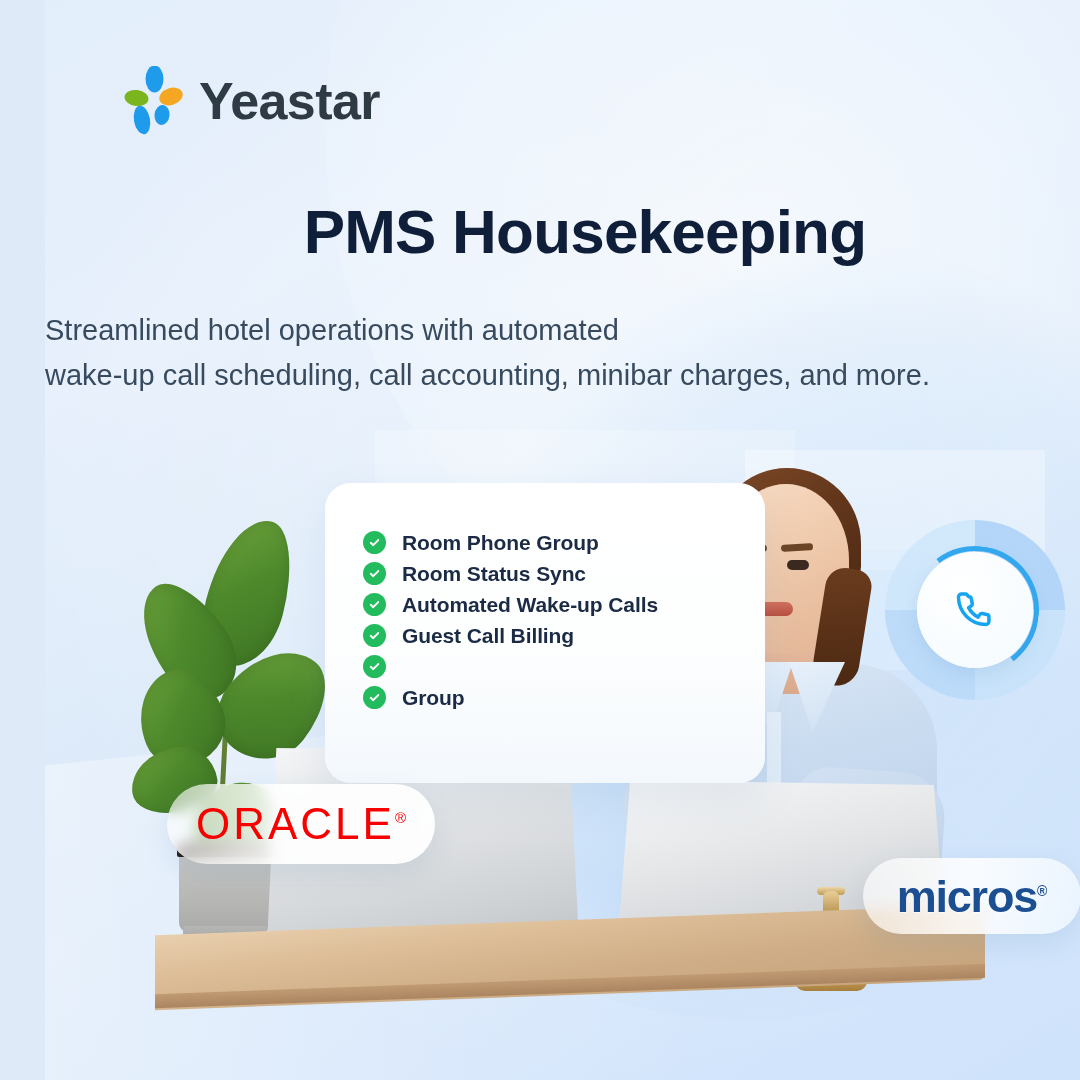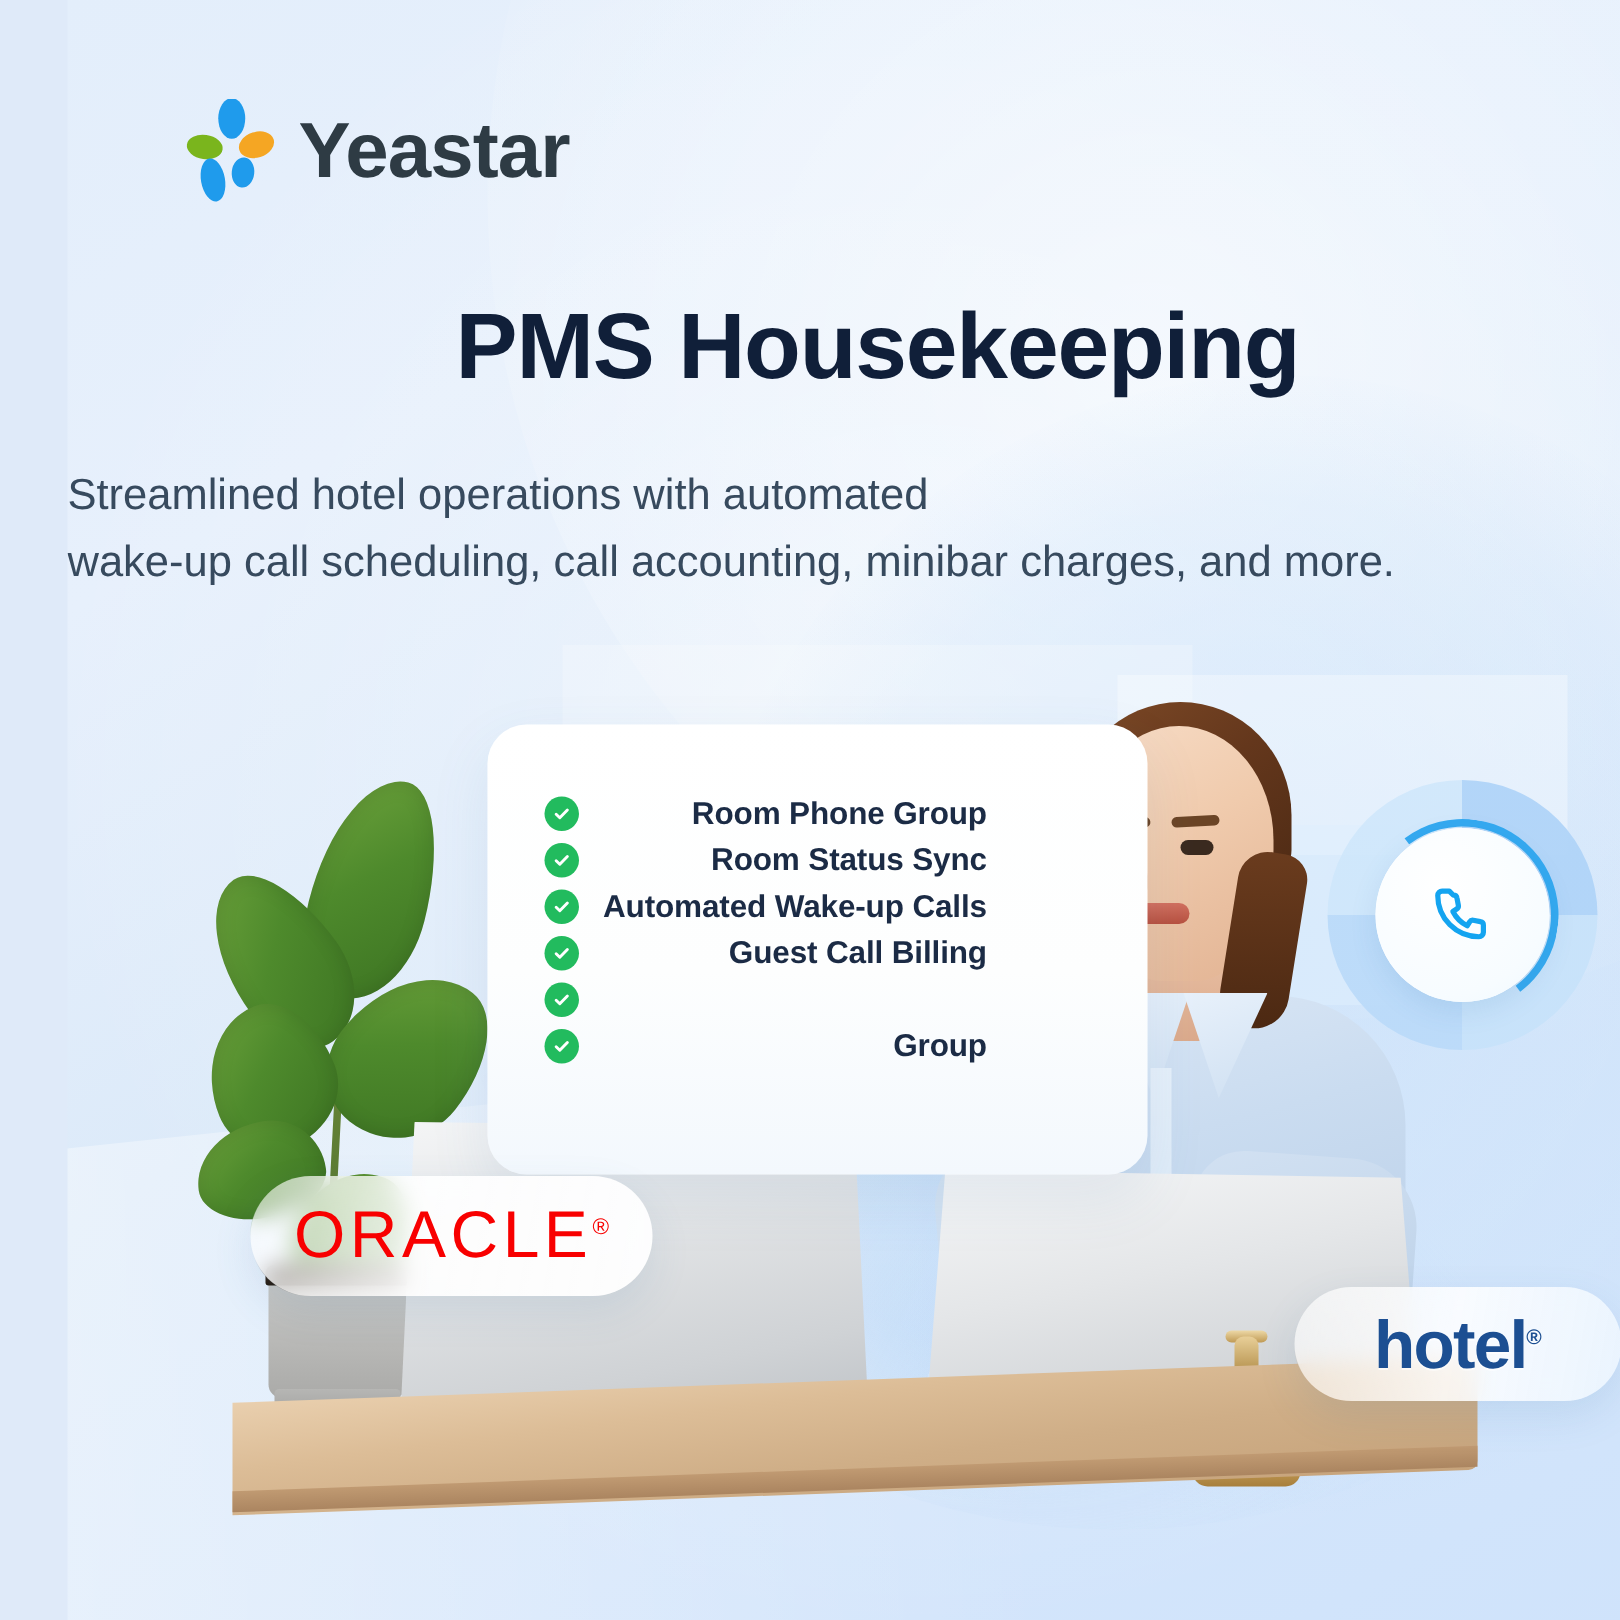--- a/index.html
+++ b/index.html
@@ -100,21 +100,21 @@
   .panel-3 { left:330px; top:0px;   width:420px; height:110px; background:rgba(255,255,255,.22); }
 
   
   .card {
     position:absolute; left:280px; top:53px; width:440px; height:300px;
     background:linear-gradient(180deg,#ffffff 0%,#fdfefe 55%,#f3f8fd 100%);
     border-radius:26px;
     box-shadow:0 16px 40px rgba(70,120,170,.10);
   }
   .feature-list { position:absolute; left:38px; top:44px; }
-  .feature-row { display:flex; align-items:center; gap:16px; height:31px; margin-bottom:0;justify-content:space-between; }
+  .feature-row { display:flex; align-items:center; gap:16px; height:31px; margin-bottom:0; }
   .feature-row + .feature-row { margin-top:0; }
   .check {
     width:23px; height:23px; border-radius:50%; flex:none;
     background:#22bb5e; display:flex; align-items:center; justify-content:center;
   }
   .feature-label { font-size:21px; font-weight:600; color:#1b2b45; white-space:nowrap; letter-spacing:-.1px; }
 
   
   .photo { position:absolute; left:0; top:0; width:1080px; height:580px; }
 
@@ -484,16 +484,16 @@
 
       </div>
     </div>
   </div>
 
   <div class="pill pill-oracle">
     <span class="oracle-word"><span>ORACLE</span><span class="oracle-reg">®</span></span>
   </div>
 
   <div class="pill pill-micros">
-    <span class="micros-word"><span>hotel</span><span class="micros-reg">®</span></span>
+    <span class="micros-word"><span>micros</span><span class="micros-reg">®</span></span>
   </div>
 
 </div>
 
 </body></html>

